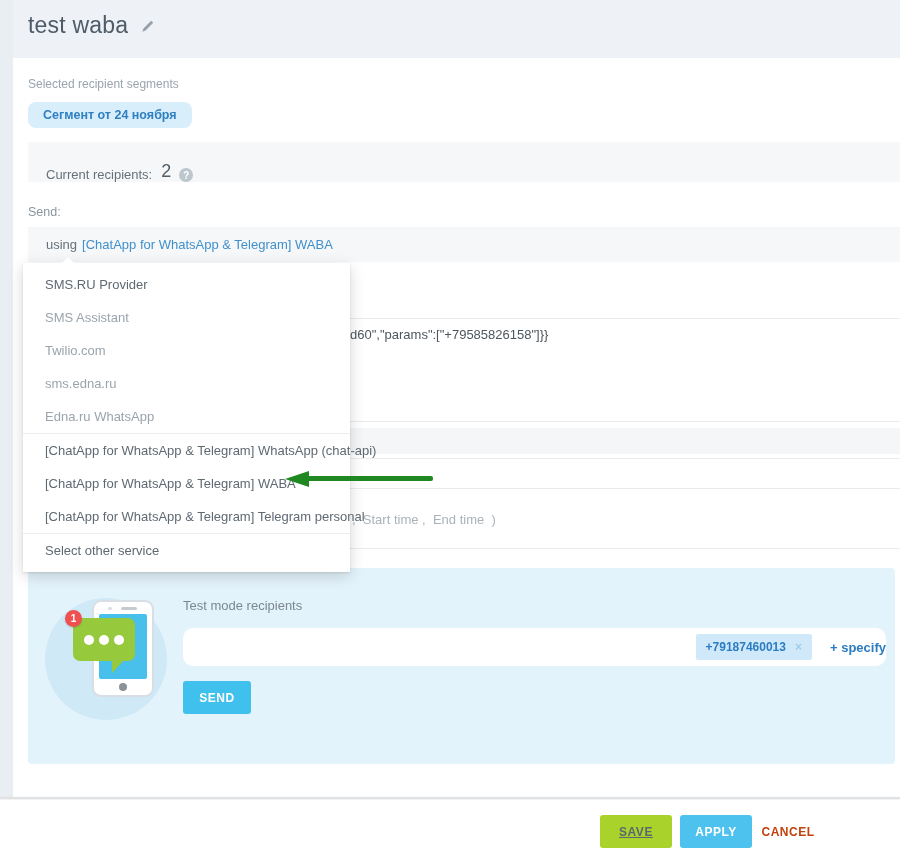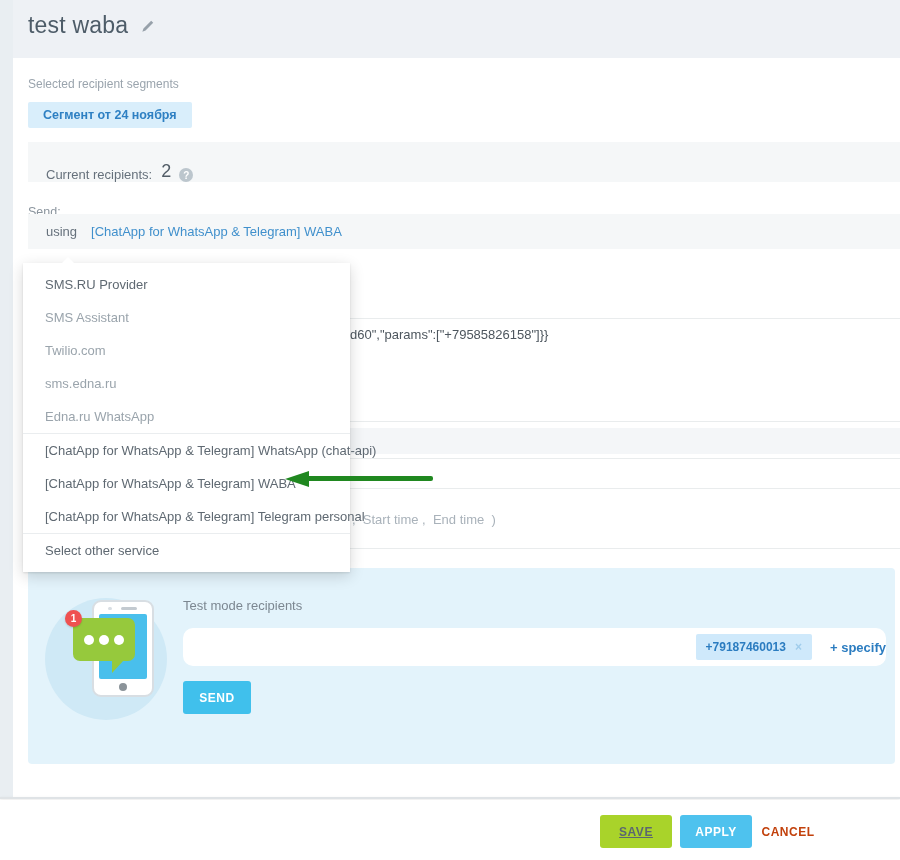--- a/index.html
+++ b/index.html
@@ -9,32 +9,32 @@
   .top-band { position:absolute; left:0; top:0; width:900px; height:58px; background:#eef1f5; }
   .left-strip { position:absolute; left:0; top:0; width:13px; height:797px; background:#e9eef2; }
   .title-wrap { position:absolute; left:28px; top:12px; display:flex; align-items:center; gap:12px; }
   .title { font-size:23px; font-weight:400; color:#4d5c68; letter-spacing:0.2px; }
   .edit-icon { cursor:pointer; display:inline-flex; margin-top:2px; }
 
   .card { position:absolute; left:13px; top:58px; width:887px; height:651px; background:#fff; }
 
   .seg-label { position:absolute; left:15px; top:19px; font-size:12px; color:#9aa4ad; }
   .seg-chip { position:absolute; left:15px; top:44px; height:26px; line-height:26px; padding:0 15px;
-              background:#d9eefb; border-radius:2px; color:#2e80c3; font-size:12.5px; font-weight:700; cursor:pointer; }
+              background:#d9eefb; border-radius:8px; color:#2e80c3; font-size:12.5px; font-weight:700; cursor:pointer; }
 
   .recipients-row { position:absolute; left:15px; right:0; top:84px; height:40px; background:#f5f7f8;
                     display:flex; align-items:flex-end; padding-left:18px; }
   .recipients-label { font-size:13px; color:#66717c; }
   .recipients-count { font-size:18px; color:#525d67; margin:0 8px 0 9px; }
   .help-icon { width:14px; height:14px; border-radius:50%; background:#bcc6cd; color:#fff; font-size:10px;
                font-weight:700; display:inline-flex; align-items:center; justify-content:center; cursor:pointer; }
 
   .send-label { position:absolute; left:15px; top:147px; font-size:12.5px; color:#8b959e; }
-  .using-row { position:absolute; left:15px; right:0; top:156px; height:35px; background:#f5f7f8;
-               display:flex; align-items:center; padding-left:18px; font-size:13px;gap:9px; }
+  .using-row { position:absolute; left:15px; right:0; top:169px; height:35px; background:#f5f7f8;
+               display:flex; align-items:center; padding-left:18px; font-size:13px; }
   .using-prefix { color:#66717c; margin-right:5px; }
   .service-link { color:#4090cc; text-decoration:none; cursor:pointer; }
 
   .bg-line { position:absolute; left:15px; right:0; height:1px; background:#e9eced; z-index:1; }
   .l1 { top:260px; } .l2 { top:363px; } .l3 { top:400px; } .l4 { top:430px; } .l5 { top:490px; }
   .bg-band { position:absolute; left:15px; right:0; top:370px; height:26px; background:#f4f6f8; z-index:1; }
   .bg-msg { position:absolute; left:337px; top:269px; font-size:13px; color:#4d565e; z-index:1; white-space:pre; }
   .bg-sched { position:absolute; left:339px; top:454px; font-size:13px; color:#a9b2ba; z-index:1; white-space:pre; }
 
   .dropdown { position:absolute; left:10px; top:205px; width:327px; background:#fff; z-index:10; padding:5px 0;

